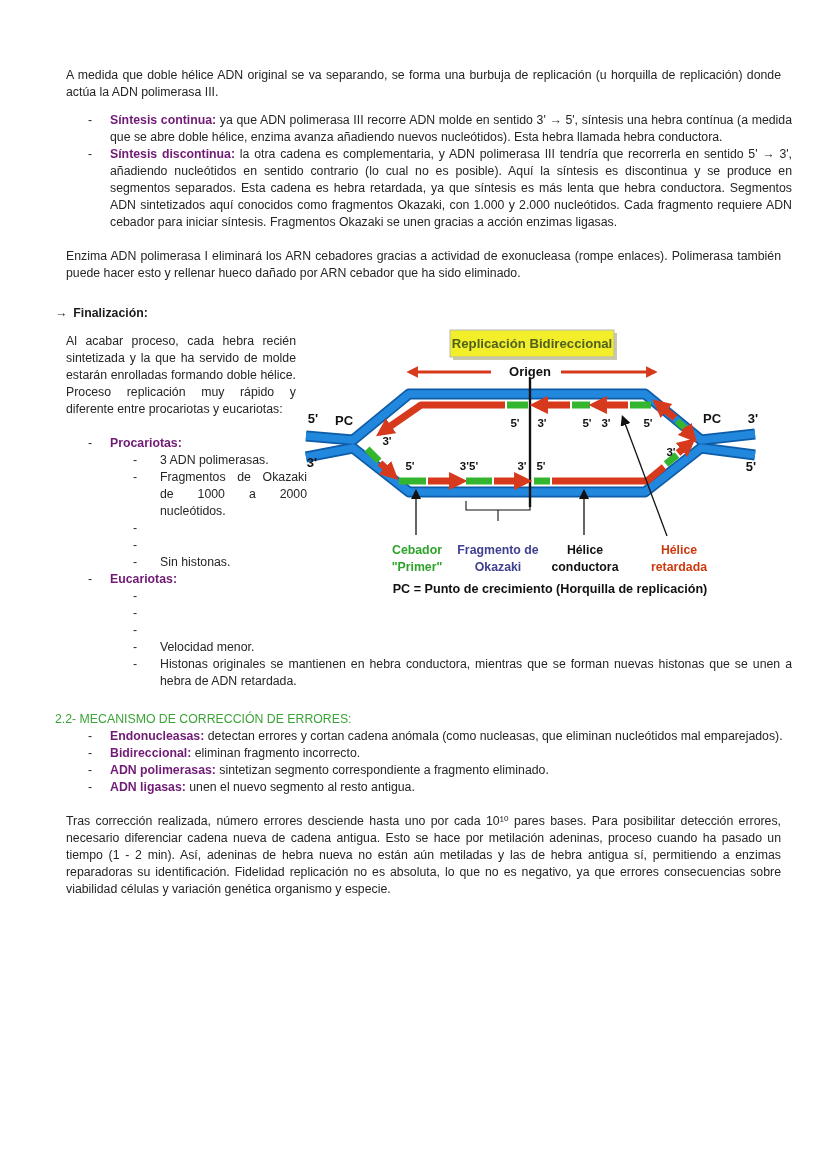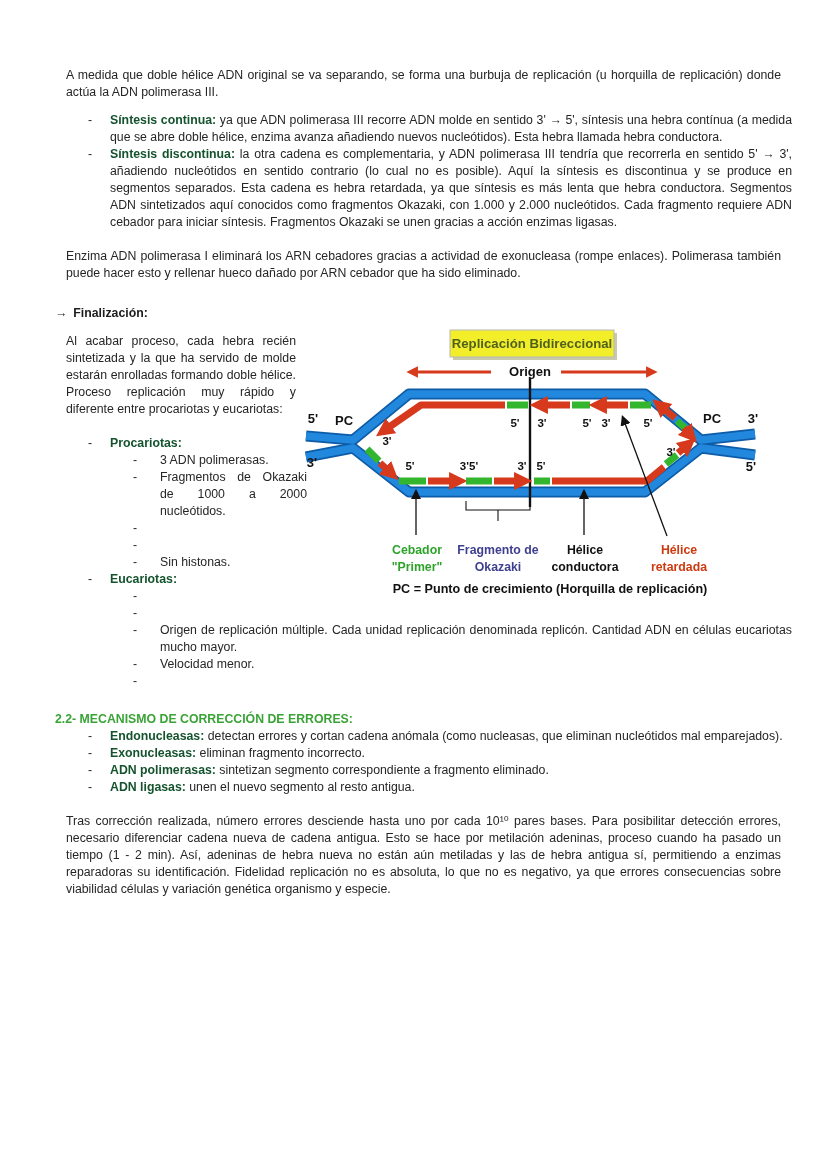--- a/index.html
+++ b/index.html
@@ -1,33 +1,33 @@
 <!DOCTYPE html>
 <html><head>
 <meta charset="utf-8">
 <style>
   html,body{margin:0;padding:0;background:#ffffff;}
   .page{position:relative;width:828px;height:1169px;background:#ffffff;overflow:hidden;
         font-family:"Liberation Sans","DejaVu Sans",sans-serif;color:#262626;}
   .content{position:absolute;left:55px;top:56px;width:737px;font-size:12.3px;line-height:17px;text-align:justify;}
   p{margin:11px;}
-  b{color:#14532d;}
+  b{color:#701a75;}
   .li{display:flex;}
   .li .dash{flex:none;text-align:left;}
   .li .body{flex:1;text-align:justify;}
   .lv1{padding-left:33px;} .lv1 .dash{width:22px;}
   .lv2{padding-left:78px;} .lv2 .dash{width:27px;}
   .mt-s{margin-top:17px;}
   .mt-m{margin-top:23px;}
   .heading-final{font-weight:bold;color:#1c1c1c;}
   .heading-final .arrow{font-weight:bold;margin-right:6px;}
   .final-section{position:relative;margin-top:3px;}
   .leftcol{width:252px;}
   .diagram-box{position:absolute;left:248px;top:-9px;width:488px;height:288px;}
-  .green-heading{font-weight:bold;color:#3aa336;}
+  .green-heading{font-weight:normal;color:#3aa336;}
   .svg-label{font-family:"Liberation Sans","DejaVu Sans",sans-serif;}
 </style>
 </head>
 <body>
 
 <div class="page">
   <div class="content">
 
     <p>A medida que doble hélice ADN original se va separando, se forma una burbuja de replicación (u horquilla de replicación) donde actúa la ADN polimerasa III.</p>
 
@@ -186,41 +186,41 @@
         <div class="body"><b>Eucariotas:</b></div>
       </div>
       <div class="li lv2">
           <span class="dash">-</span>
         </div>
       <div class="li lv2">
           <span class="dash">-</span>
         </div>
       <div class="li lv2">
           <span class="dash">-</span>
-          <div class="body">Origen de replicación múltiple. Cada unidad replicación denominada replicón. Cantidad ADN en células eucariotas mucho mayor.</div>
         </div>
       <div class="li lv2">
           <span class="dash">-</span>
           <div class="body">Velocidad menor.</div>
         </div>
       <div class="li lv2">
           <span class="dash">-</span>
+          <div class="body">Histonas originales se mantienen en hebra conductora, mientras que se forman nuevas histonas que se unen a hebra de ADN retardada.</div>
         </div>
     </div>
 
     <div class="green-heading" style="margin-top:21px;">2.2- MECANISMO DE CORRECCIÓN DE ERRORES:</div>
 
     <div>
       <div class="li lv1">
         <span class="dash">-</span>
         <div class="body"><b>Endonucleasas:</b><span> detectan errores y cortan cadena anómala (como nucleasas, que eliminan nucleótidos mal emparejados).</span></div>
       </div>
       <div class="li lv1">
         <span class="dash">-</span>
-        <div class="body"><b>Exonucleasas:</b><span> eliminan fragmento incorrecto.</span></div>
+        <div class="body"><b>Bidireccional:</b><span> eliminan fragmento incorrecto.</span></div>
       </div>
       <div class="li lv1">
         <span class="dash">-</span>
         <div class="body"><b>ADN polimerasas:</b><span> sintetizan segmento correspondiente a fragmento eliminado.</span></div>
       </div>
       <div class="li lv1">
         <span class="dash">-</span>
         <div class="body"><b>ADN ligasas:</b><span> unen el nuevo segmento al resto antigua.</span></div>
       </div>
     </div>

